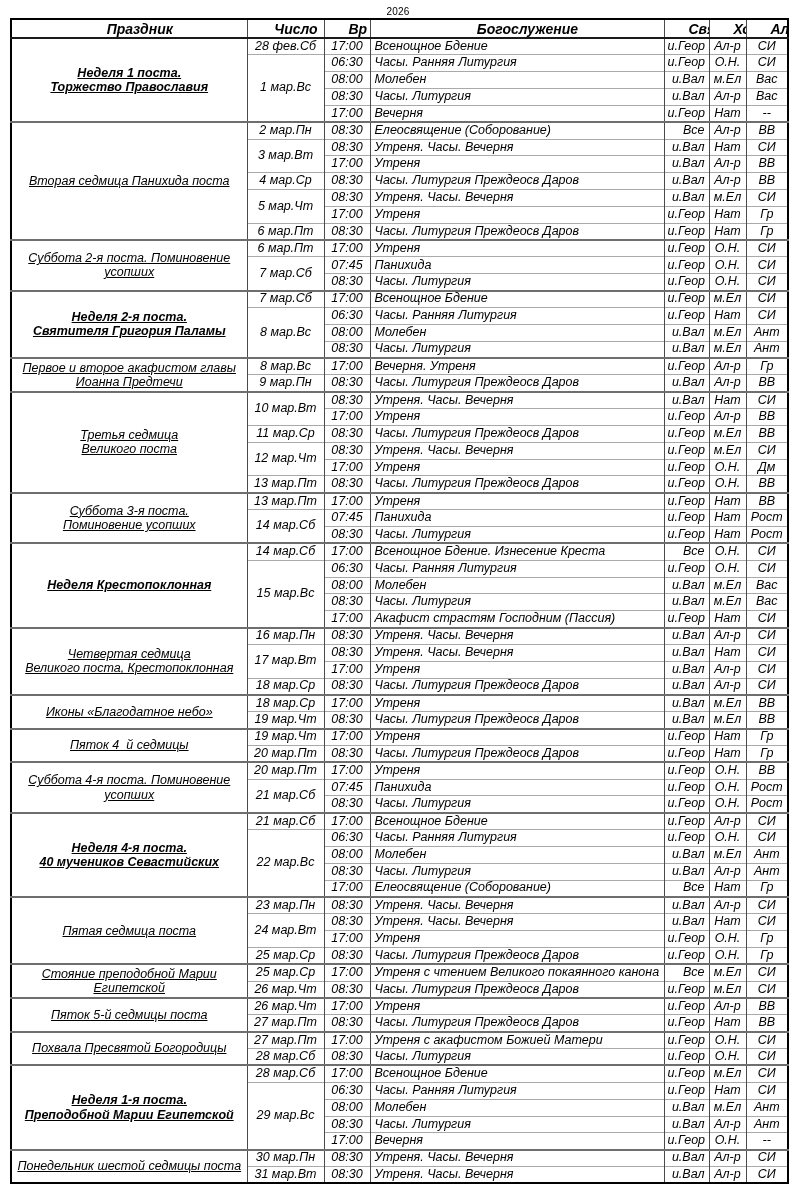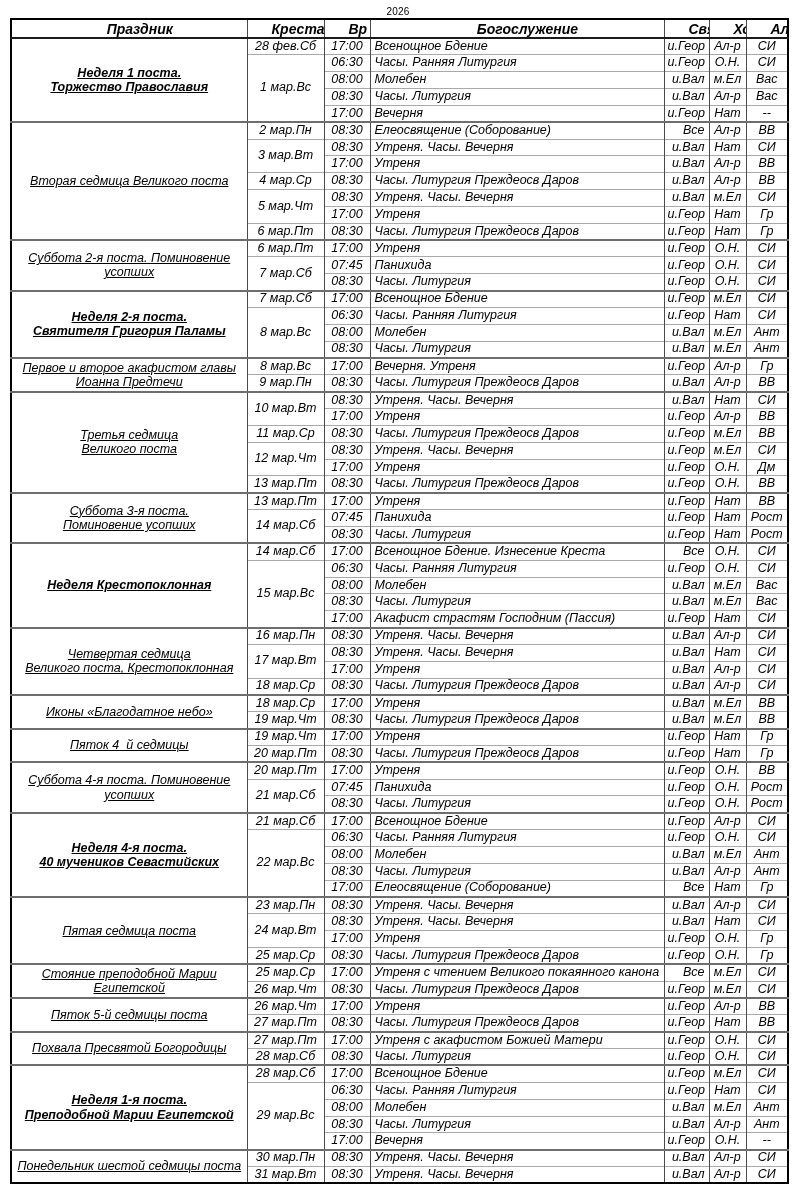--- a/index.html
+++ b/index.html
@@ -68,21 +68,21 @@
     <col style="width:77px">
     <col style="width:46px">
     <col style="width:294px">
     <col style="width:45px">
     <col style="width:37px">
     <col style="width:42px">
   </colgroup>
   <thead>
     <tr>
       <th>Праздник</th>
-      <th>Креста</th>
+      <th>Число</th>
       <th>Вр</th>
       <th>Богослужение</th>
       <th>Свящ</th>
       <th>Хор</th>
       <th>Алт</th>
     </tr>
   </thead>
   <tbody>
       <tr class="group-start">
         <td class="feast bold" rowspan="5">Неделя 1 поста.
@@ -117,21 +117,21 @@
         <td class="altar">Вас</td>
       </tr>
       <tr>
         <td class="time">17:00</td>
         <td class="service">Вечерня</td>
         <td class="priest">и.Геор</td>
         <td class="choir">Нат</td>
         <td class="altar">--</td>
       </tr>
       <tr class="group-start">
-        <td class="feast" rowspan="7">Вторая седмица Великого поста</td>
+        <td class="feast" rowspan="7">Вторая седмица Панихида поста</td>
         <td class="date" rowspan="1">2 мар.Пн</td>
         <td class="time">08:30</td>
         <td class="service">Елеосвящение (Соборование)</td>
         <td class="priest">Все</td>
         <td class="choir">Ал-р</td>
         <td class="altar">ВВ</td>
       </tr>
       <tr>
         <td class="date" rowspan="2">3 мар.Вт</td>
         <td class="time">08:30</td>

